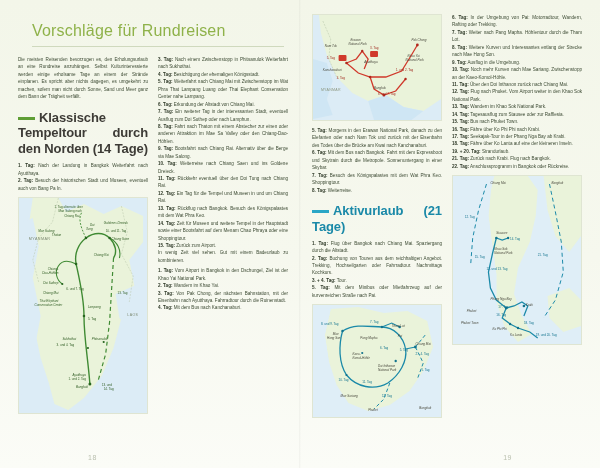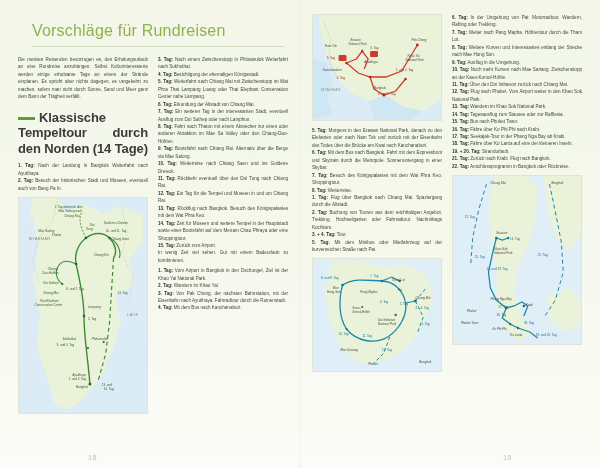--- a/index.html
+++ b/index.html
@@ -249,20 +249,23 @@
             <text x="84" y="56">1. und 2. Tag</text>
           </g>
         </svg>
       </div>
 
       <p class="day"><b>5. Tag:</b><span> Morgens in den Erawan National Park, danach zu den Elefanten oder nach Nam Tok und zurück mit der Eisenbahn des Todes über die Brücke am Kwai nach Kanchanaburi.</span></p>
       <p class="day"><b>6. Tag:</b><span> Mit dem Bus nach Bangkok. Fahrt mit dem Expressboot und Skytrain durch die Metropole. Sonnenuntergang in einer Skybar.</span></p>
       <p class="day"><b>7. Tag:</b><span> Besuch des Königspalastes mit dem Wat Phra Keo. Shoppingtour.</span></p>
       <p class="day"><b>8. Tag:</b><span> Weiterreise.</span></p>
 
+      <div class="tour-head blue">
+        <span class="bar"></span><span class="tname">Aktivurlaub (21 Tage)</span>
+      </div>
 
       <p class="day"><b>1. Tag:</b><span> Flug über Bangkok nach Chiang Mai. Spaziergang durch die Altstadt.</span></p>
       <p class="day"><b>2. Tag:</b><span> Buchung von Touren aus dem reichhaltigen Angebot. Trekking, Hochseilgarten oder Fahrradtour. Nachmittags Kochkurs.</span></p>
       <p class="day"><b>3. + 4. Tag:</b><span> Tour.</span></p>
       <p class="day"><b>5. Tag:</b><span> Mit dem Minibus oder Mietfahrzeug auf der kurvenreichen Straße nach Pai.</span></p>
 
       <div class="map" style="height:112px;">
         <svg viewBox="0 0 130 112" preserveAspectRatio="none">
           <rect x="0" y="0" width="130" height="112" fill="#dfeef7"></rect>
           <path d="M18 4 L46 2 L72 8 L96 6 L116 16 L122 42 L112 66 L98 86 L78 100 L56 106 L36 98 L24 80 L16 56 L12 30 Z" fill="#eaf3da"></path>

